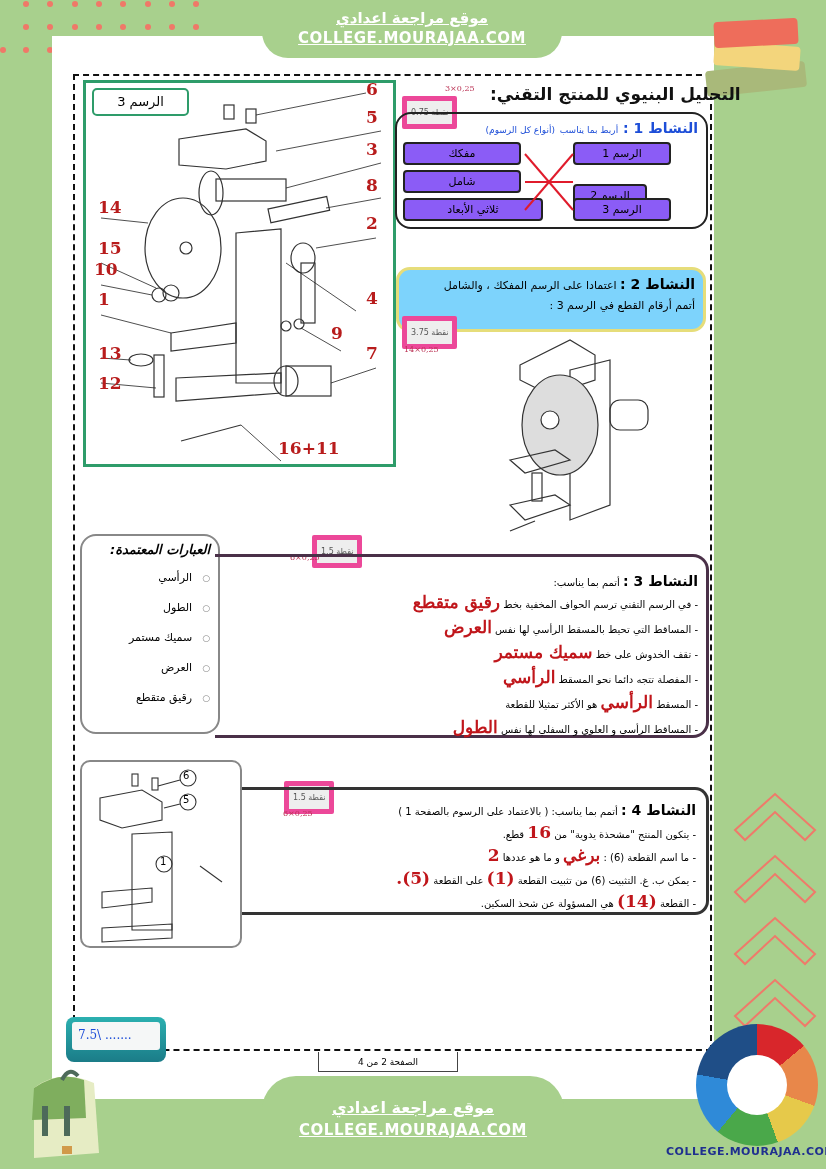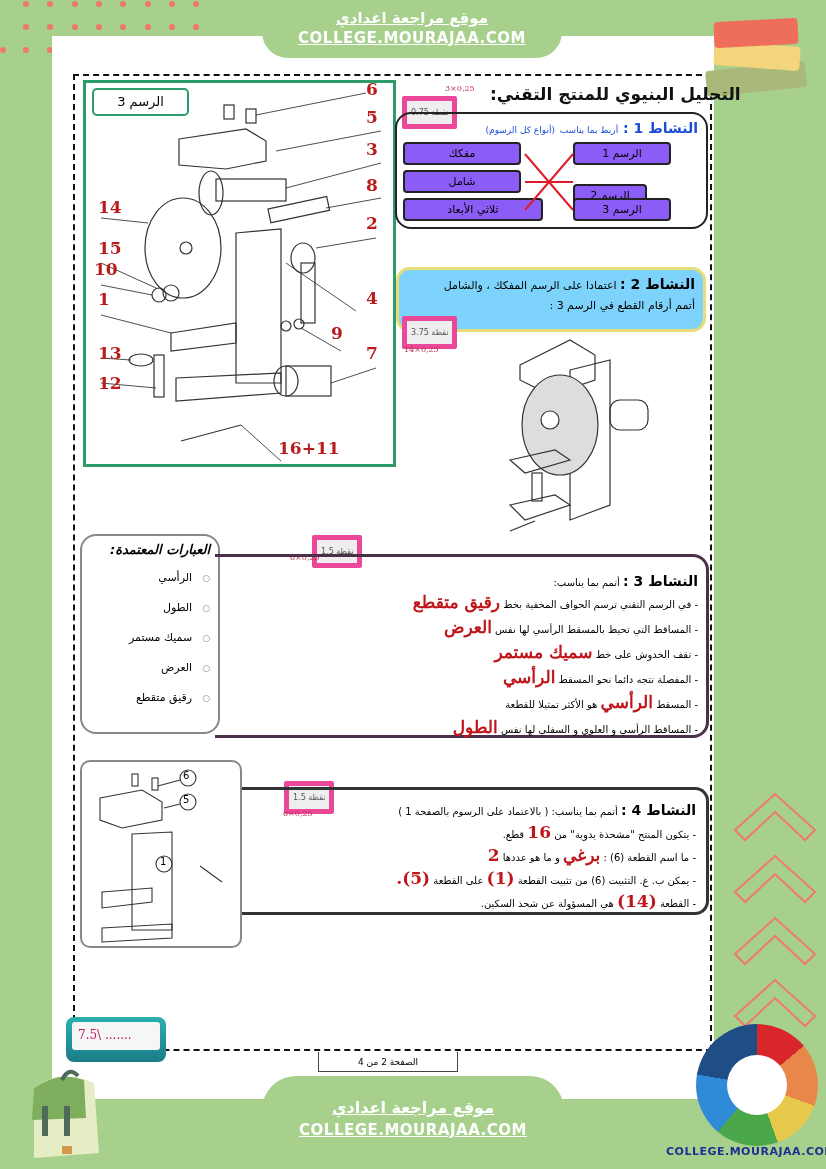--- a/index.html
+++ b/index.html
@@ -42,21 +42,21 @@
 
   .act3 { position: absolute; left: 215px; top: 546px; width: 494px; height: 184px; border: 3px solid #4a3048; border-left: none; border-radius: 0 16px 16px 0; direction: rtl; padding: 8px 8px 0 0; font-size: 10px; line-height: 23px; margin-top: 8px; }
   .line { white-space: nowrap; }
   .ans { color: #c0161b; font-weight: bold; font-size: 17px; font-family: "DejaVu Serif", serif; }
 
   .mini-fig { position: absolute; left: 80px; top: 760px; width: 162px; height: 188px; border: 2px solid #888; border-radius: 10px; background: #fff; }
 
   .act4 { position: absolute; left: 242px; top: 787px; width: 467px; height: 128px; border: 3px solid #333; border-left: none; border-radius: 0 14px 14px 0; direction: rtl; padding: 10px 10px 0 0; font-size: 10px; line-height: 20px; }
 
   .score-box { position: absolute; left: 66px; top: 1017px; width: 100px; height: 45px; background: linear-gradient(#2bb0b0, #1b7c88); border-radius: 8px; padding: 5px 6px; }
-  .score-box-inner { background: #f5f7f7; height: 28px; border-radius: 3px; font-family: "DejaVu Serif", serif; font-size: 12px; padding: 6px 6px; color: #be185d; }
+  .score-box-inner { background: #f5f7f7; height: 28px; border-radius: 3px; font-family: "DejaVu Serif", serif; font-size: 12px; padding: 6px 6px; color: #1d4ed8; }
 
   .pager { position: absolute; left: 318px; top: 1052px; width: 140px; height: 20px; border: 1px solid #444; border-top: none; font-size: 9px; text-align: center; line-height: 20px; direction: rtl; background: #fff; }
 
   .chevrons { position: absolute; left: 730px; top: 790px; width: 90px; height: 250px; }
   .badge-wheel { position: absolute; left: 696px; top: 1024px; width: 122px; height: 122px; border-radius: 50%; }
   .site-mark { position: absolute; left: 666px; top: 1145px; font-size: 11px; font-weight: bold; color: #1f2f8f; letter-spacing: 0.5px; }
   .backpack { position: absolute; left: 14px; top: 1058px; width: 100px; height: 105px; }
 </style>
 </head>
 <body>

